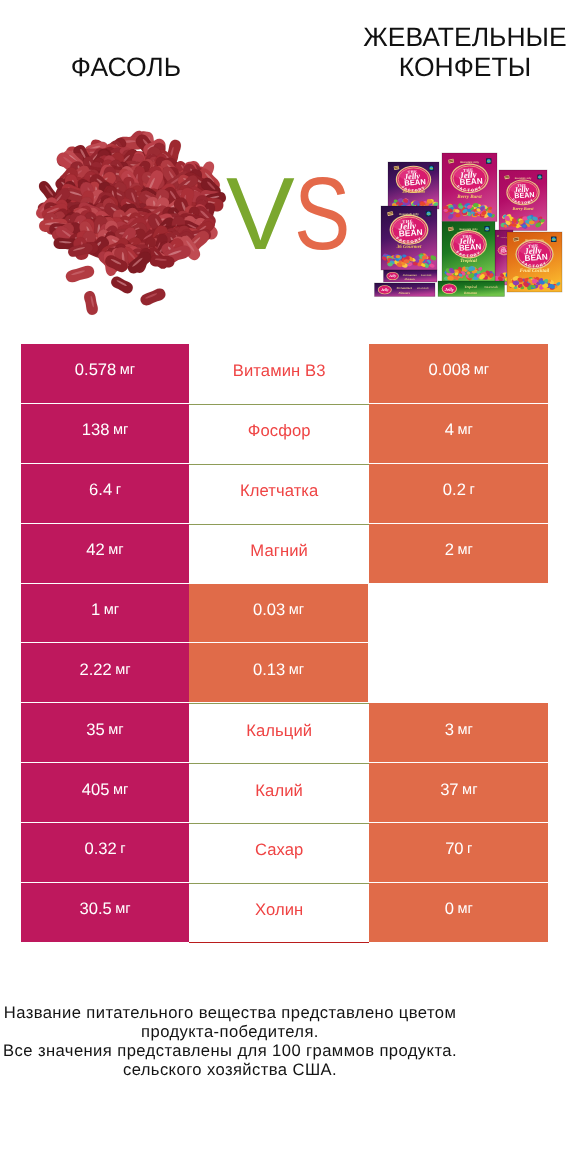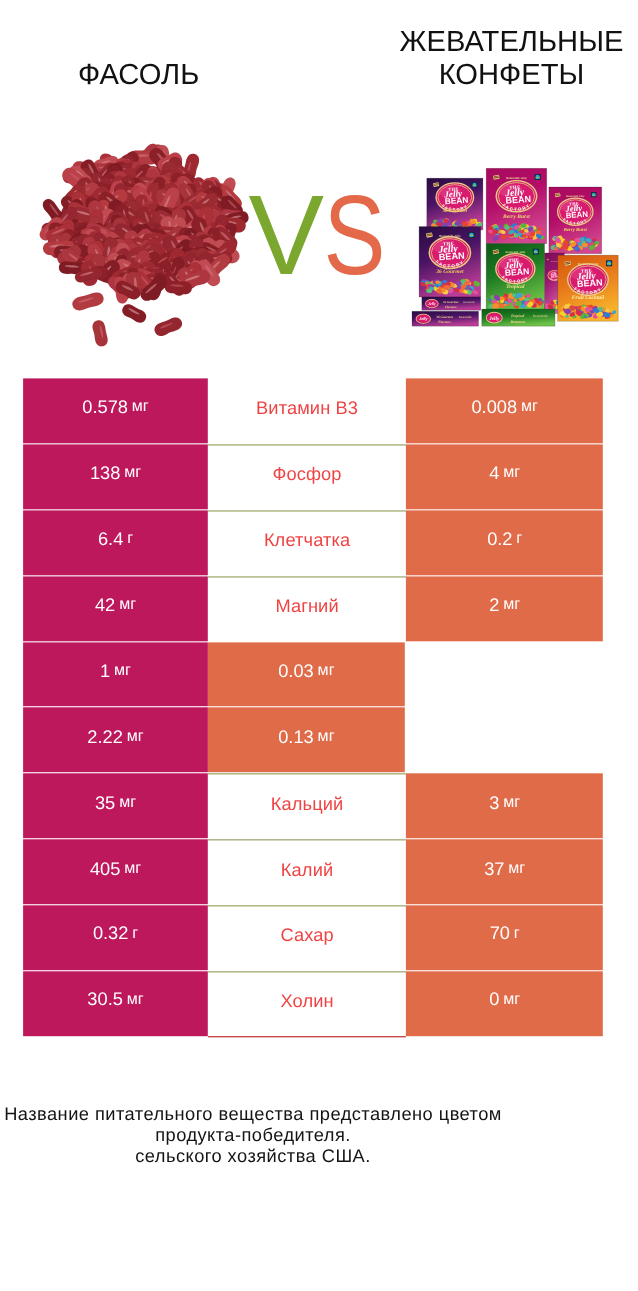--- a/index.html
+++ b/index.html
@@ -2002,16 +2002,17 @@
         <div class="cell c-right">
           <span class="val">0</span>
           <span class="unit">мг</span>
         </div>
       </div>
     </div>
 
   <div class="footer" id="footer">
       <div>Название питательного вещества представлено цветом</div>
       <div>продукта-победителя.</div>
+      <div>Все значения представлены для 100 граммов продукта.</div>
       <div>сельского хозяйства США.</div>
     </div>
 
 </div>
 
 </body></html>

